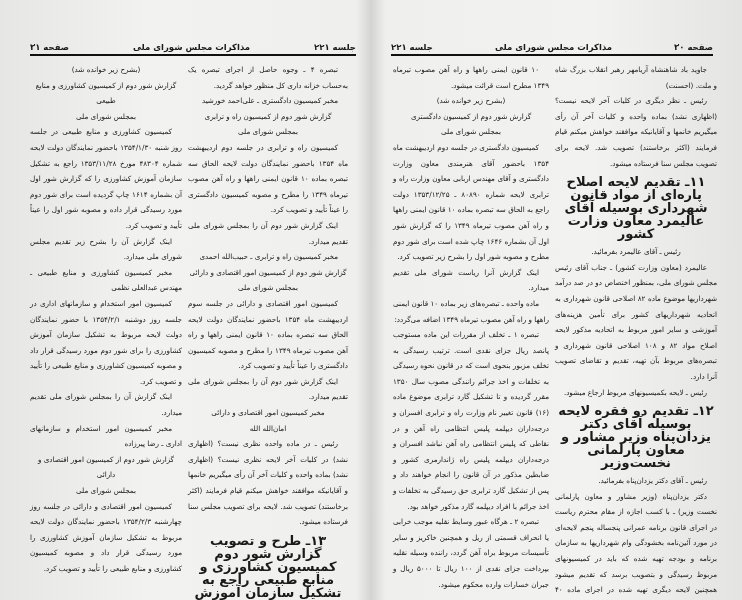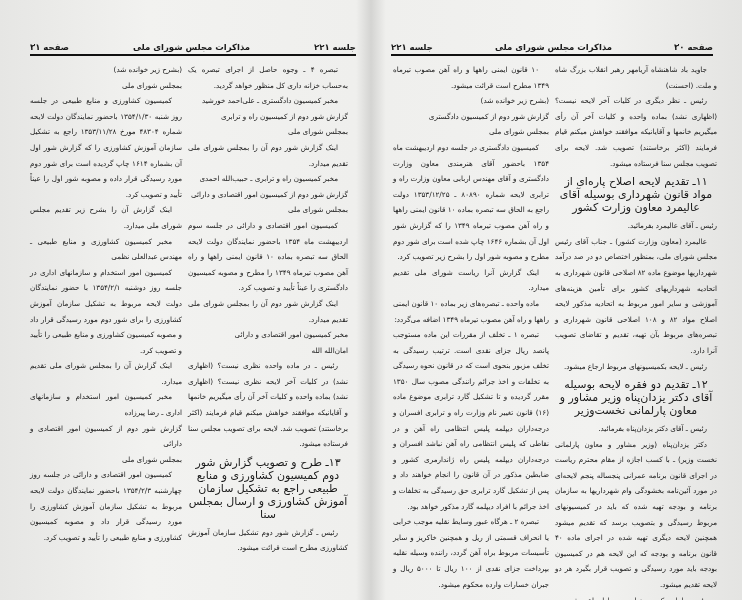--- a/index.html
+++ b/index.html
@@ -13,54 +13,56 @@
   .right .header{left:20px;width:322px;}
   .header-rule{position:absolute;top:54px;height:2px;background:#111;}
   .left .header-rule{left:30px;width:326px;}
   .right .header-rule{left:20px;width:322px;}
   .col{position:absolute;top:62px;direction:rtl;font-size:7.2px;line-height:15.6px;text-align:justify;}
   .left .col.c-right{left:188px;width:160px;}
   .left .col.c-left{left:30px;width:152px;}
   .right .col.c-right{left:184px;width:162px;}
   .right .col.c-left{left:22px;width:156px;}
   .p{margin:0;text-indent:10px;}
-  .center{text-indent:0;}
-  .heading{font-weight:normal;text-align:center;text-indent:0;font-size:11px;line-height:13px;margin:4px 0;}
+  .center{text-align:center;text-indent:0;}
+  .heading{font-weight:bold;text-align:center;text-indent:0;font-size:13px;line-height:13px;margin:4px 0;}
 </style>
 </head>
 <body>
 
 <div class="spread"></div>
 
 <div class="page left">
   <div class="header">
     <span>جلسه ۲۲۱</span>
     <span>مذاکرات مجلس شورای ملی</span>
     <span>صفحه ۳۱</span>
   </div>
   <div class="header-rule"></div>
   <div class="col c-right">
       <div class="p ">تبصره ۴ ـ وجوه حاصل از اجرای تبصره یک به‌حساب خزانه داری کل منظور خواهد گردید.</div>
       <div class="p ">مخبر کمیسیون دادگستری ـ علی‌احمد خورشید</div>
       <div class="p center">گزارش شور دوم از کمیسیون راه و ترابری</div>
       <div class="p center">بمجلس شورای ملی</div>
+      <div class="p ">کمیسیون راه و ترابری در جلسه دوم اردیبهشت ماه ۱۳۵۴ باحضور نمایندگان دولت لایحه الحاق سه تبصره بماده ۱۰ قانون ایمنی راهها و راه آهن مصوب تیرماه ۱۳۴۹ را مطرح و مصوبه کمیسیون دادگستری را عیناً تأیید و تصویب کرد.</div>
       <div class="p ">اینک گزارش شور دوم آن را بمجلس شورای ملی تقدیم میدارد.</div>
       <div class="p ">مخبر کمیسیون راه و ترابری ـ حبیب‌الله احمدی</div>
       <div class="p center">گزارش شور دوم از کمیسیون امور اقتصادی و دارائی</div>
       <div class="p center">بمجلس شورای ملی</div>
       <div class="p ">کمیسیون امور اقتصادی و دارائی در جلسه سوم اردیبهشت ماه ۱۳۵۴ باحضور نمایندگان دولت لایحه الحاق سه تبصره بماده ۱۰ قانون ایمنی راهها و راه آهن مصوب تیرماه ۱۳۴۹ را مطرح و مصوبه کمیسیون دادگستری را عیناً تأیید و تصویب کرد.</div>
       <div class="p ">اینک گزارش شور دوم آن را بمجلس شورای ملی تقدیم میدارد.</div>
       <div class="p center">مخبر کمیسیون امور اقتصادی و دارائی</div>
       <div class="p center">امان‌الله الله</div>
       <div class="p ">رئیس ـ در ماده واحده نظری نیست؟ (اظهاری نشد) در کلیات آخر لایحه نظری نیست؟ (اظهاری نشد) بماده واحده و کلیات آخر آن رأی میگیریم خانمها و آقایانیکه موافقند خواهش میکنم قیام فرمایند (اکثر برخاستند) تصویب شد. لایحه برای تصویب مجلس سنا فرستاده میشود.</div>
       <div class="p heading">۱۳ـ طرح و تصویب گزارش شور دوم کمیسیون کشاورزی و منابع طبیعی راجع به تشکیل سازمان آموزش کشاورزی و ارسال بمجلس سنا</div>
       <div class="p ">رئیس ـ گزارش شور دوم تشکیل سازمان آموزش کشاورزی مطرح است قرائت میشود.</div>
     </div>
   <div class="col c-left">
       <div class="p center">(بشرح زیر خوانده شد)</div>
+      <div class="p center">گزارش شور دوم از کمیسیون کشاورزی و منابع طبیعی</div>
       <div class="p center">بمجلس شورای ملی</div>
       <div class="p ">کمیسیون کشاورزی و منابع طبیعی در جلسه روز شنبه ۱۳۵۴/۱/۳۰ باحضور نمایندگان دولت لایحه شماره ۴۸۳۰۴ مورخ ۱۳۵۳/۱۱/۲۸ راجع به تشکیل سازمان آموزش کشاورزی را که گزارش شور اول آن بشماره ۱۶۱۴ چاپ گردیده است برای شور دوم مورد رسیدگی قرار داده و مصوبه شور اول را عیناً تأیید و تصویب کرد.</div>
       <div class="p ">اینک گزارش آن را بشرح زیر تقدیم مجلس شورای ملی میدارد.</div>
       <div class="p ">مخبر کمیسیون کشاورزی و منابع طبیعی ـ مهندس عبدالعلی نظمی</div>
       <div class="p ">کمیسیون امور استخدام و سازمانهای اداری در جلسه روز دوشنبه ۱۳۵۴/۲/۱ با حضور نمایندگان دولت لایحه مربوط به تشکیل سازمان آموزش کشاورزی را برای شور دوم مورد رسیدگی قرار داد و مصوبه کمیسیون کشاورزی و منابع طبیعی را تأیید و تصویب کرد.</div>
       <div class="p ">اینک گزارش آن را بمجلس شورای ملی تقدیم میدارد.</div>
       <div class="p ">مخبر کمیسیون امور استخدام و سازمانهای اداری ـ رضا پیرزاده</div>
       <div class="p center">گزارش شور دوم از کمیسیون امور اقتصادی و دارائی</div>
       <div class="p center">بمجلس شورای ملی</div>
       <div class="p ">کمیسیون امور اقتصادی و دارائی در جلسه روز چهارشنبه ۱۳۵۴/۲/۳ باحضور نمایندگان دولت لایحه مربوط به تشکیل سازمان آموزش کشاورزی را مورد رسیدگی قرار داد و مصوبه کمیسیون کشاورزی و منابع طبیعی را تأیید و تصویب کرد.</div>

